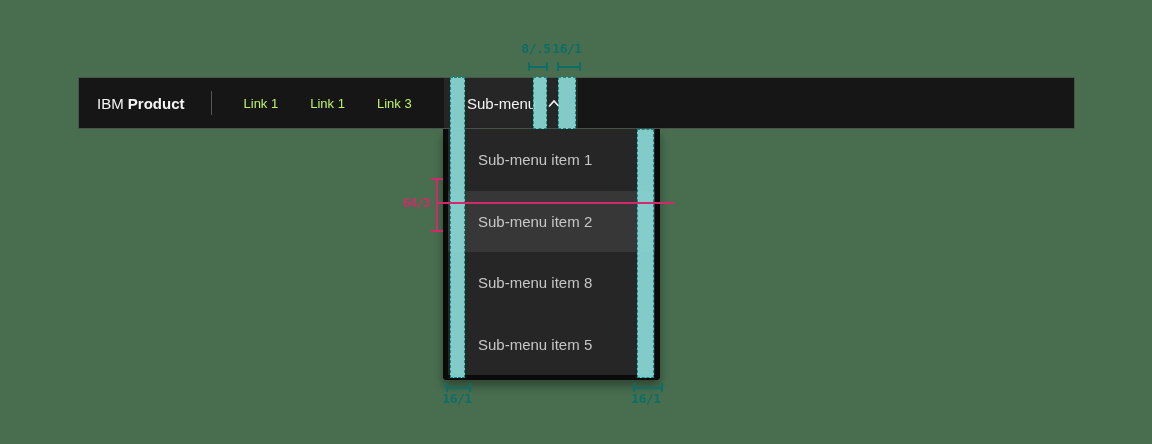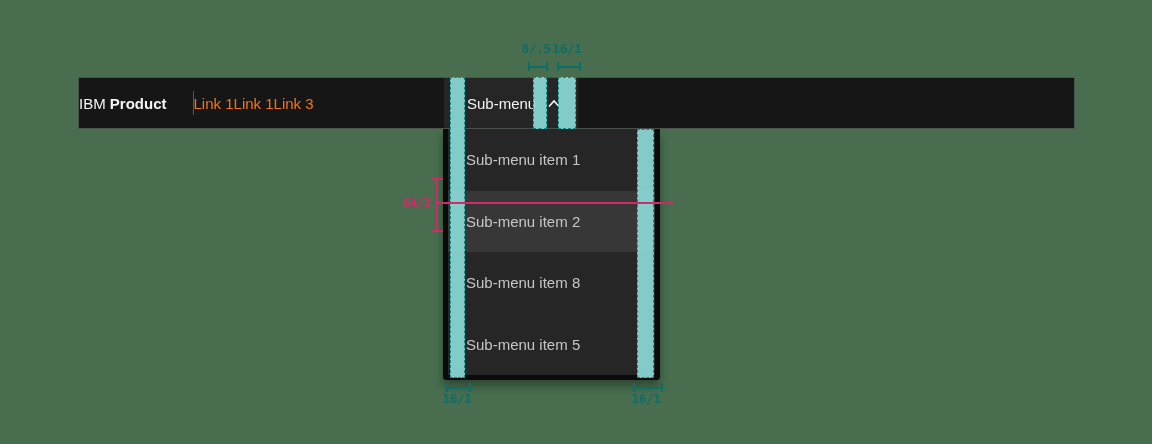--- a/index.html
+++ b/index.html
@@ -3,35 +3,35 @@
 <meta charset="utf-8">
 <style>
   html,body{margin:0;padding:0;background:#486e4f;}
   .canvas{position:relative;width:1152px;height:444px;background:#486e4f;overflow:hidden;
           font-family:"Liberation Sans",sans-serif;}
 
   
   .uishell{position:absolute;left:78px;top:77px;width:997px;height:52px;background:#161616;
            box-sizing:border-box;border:1px solid rgba(175,200,178,0.35);
            display:flex;align-items:center;}
-  .brand{color:#f4f4f4;font-size:15px;white-space:nowrap;}
+  .brand{margin-left:18px;color:#f4f4f4;font-size:15px;white-space:nowrap;}
   .brand b{font-weight:700;}
   .hdr-divider{width:1px;height:24px;background:#565656;margin-left:26px;}
   .nav{display:flex;align-items:center;}
-  .nav-link{color:#f97316;font-size:15px;cursor:pointer;white-space:nowrap;}
+  .nav-link{margin-left:32px;color:#bef264;font-size:13px;cursor:pointer;white-space:nowrap;}
   .trigger{position:absolute;left:365px;top:0;width:134px;height:100%;background:#262626;
            display:flex;align-items:center;box-sizing:border-box;padding-left:23px;cursor:pointer;}
   .trigger-label{color:#f4f4f4;font-size:15px;white-space:nowrap;}
   .chevron{position:absolute;left:104px;top:50%;margin-top:-4px;width:12px;height:9px;}
 
   
   .dropdown{position:absolute;left:443px;top:129px;width:217px;height:251px;box-sizing:border-box;
             background:#262626;border:5px solid #0b0b0b;border-top:none;border-radius:0 0 4px 4px;
             display:flex;flex-direction:column;box-shadow:0 6px 10px rgba(0,0,0,0.35);}
-  .menu-item{flex:1;display:flex;align-items:center;padding-left:18px;color:#c6c6c6;
+  .menu-item{flex:1;display:flex;align-items:center;padding-left:30px;color:#c6c6c6;
              font-size:15px;cursor:pointer;white-space:nowrap;}
   .menu-item.highlighted{background:#373737;}
 
   
   .strip{position:absolute;background:rgba(138,216,213,0.93);border:1px dashed #0e8d88;
          box-sizing:border-box;}
   .strip-left{left:450px;top:77px;width:15px;height:301px;}
   .strip-gap{left:533px;top:77px;width:14px;height:52px;}
   .strip-chev{left:558px;top:77px;width:18px;height:52px;}
   .strip-right{left:637px;top:129px;width:17px;height:249px;}

